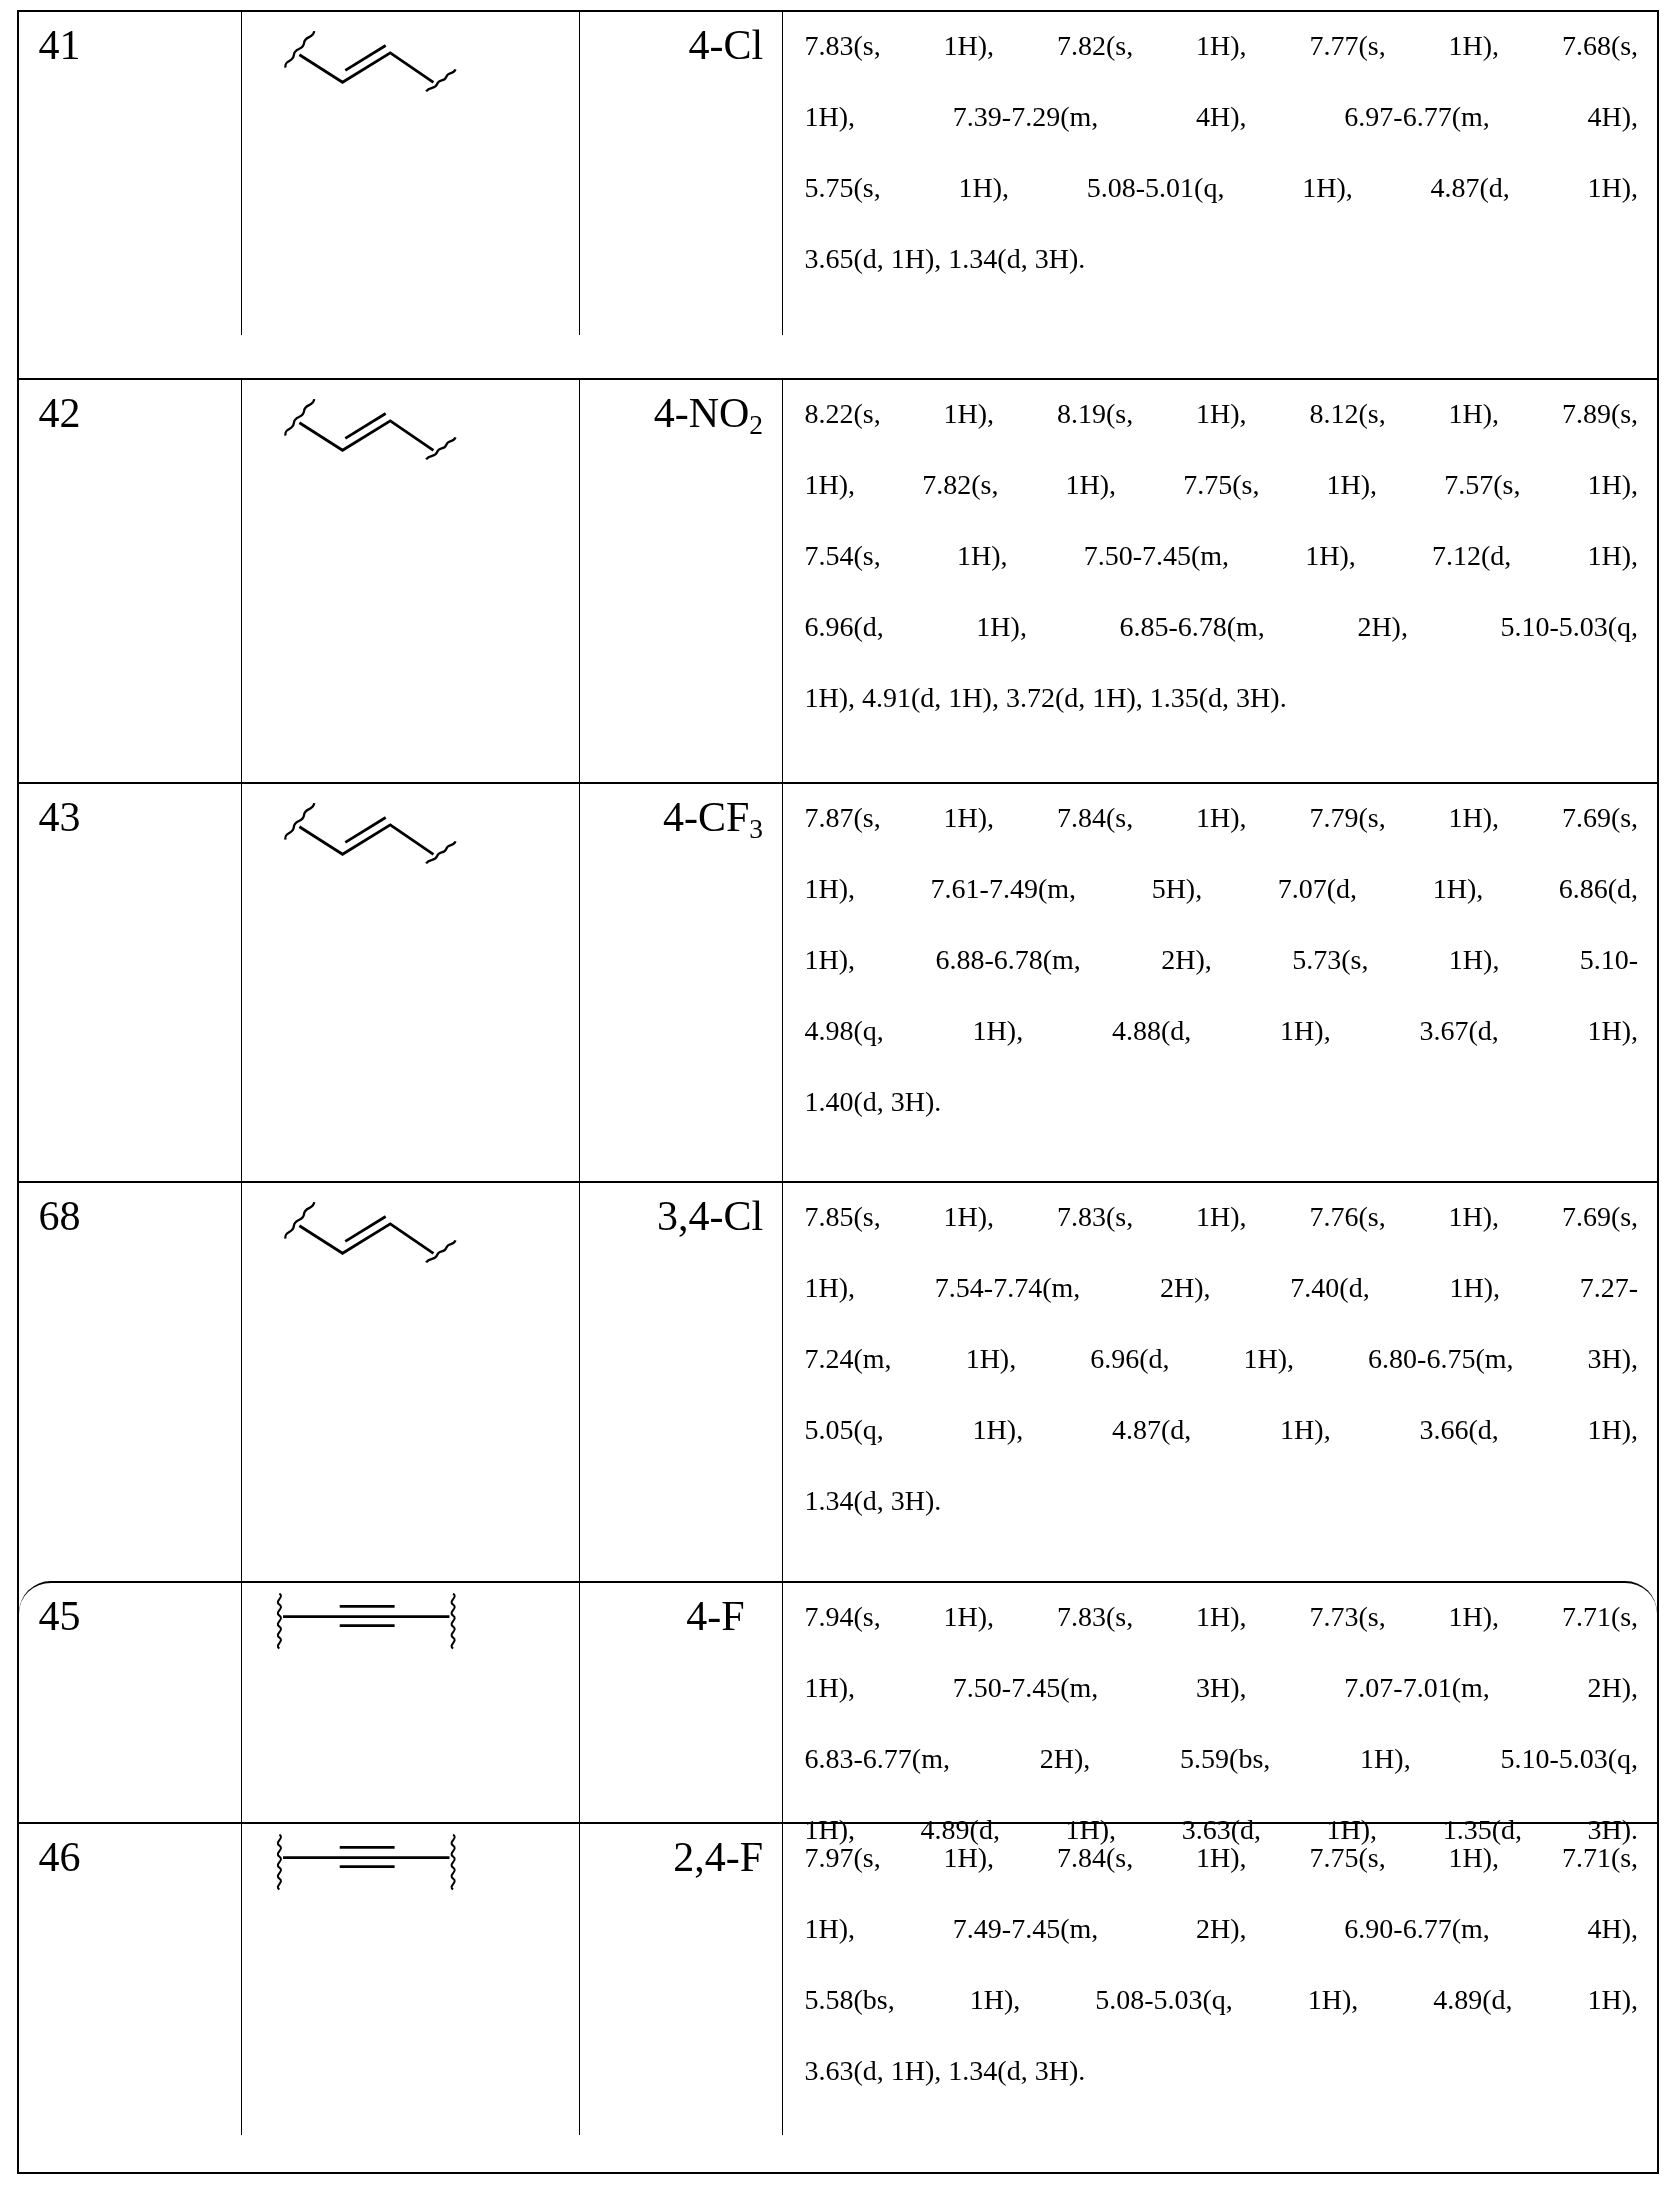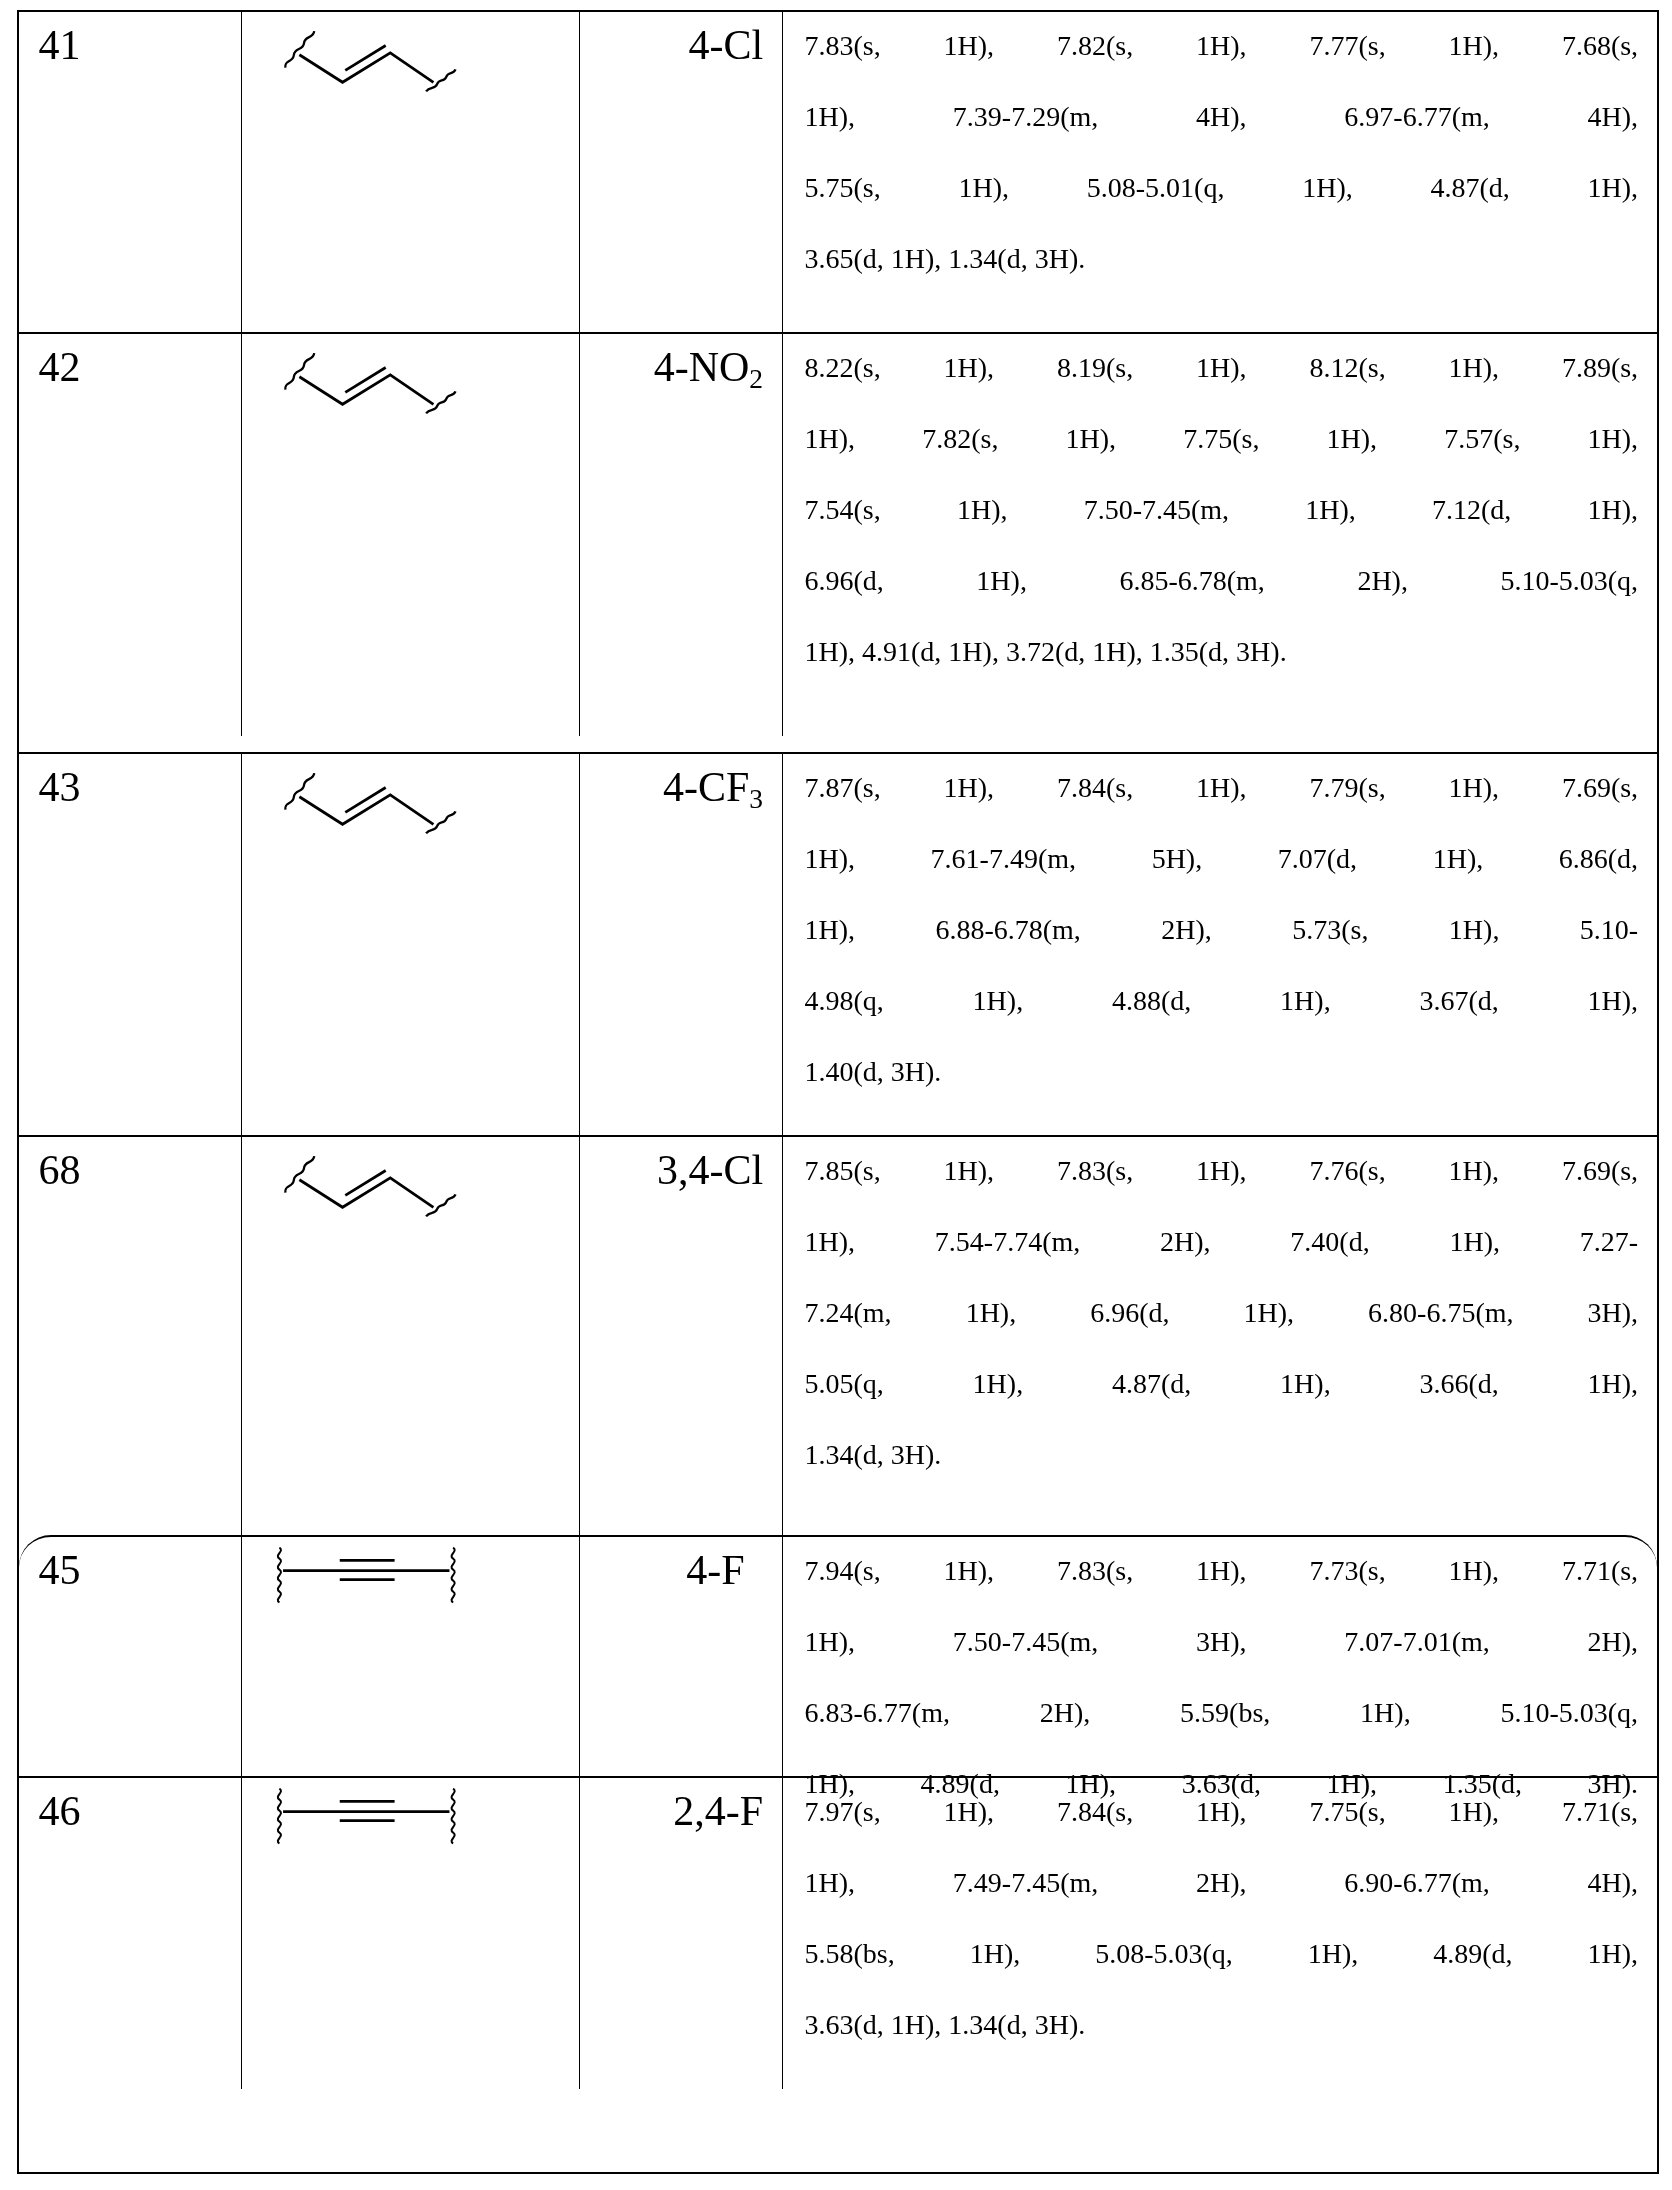--- a/index.html
+++ b/index.html
@@ -1,21 +1,21 @@
 <!DOCTYPE html>
 <html style="font-size:14.7px"><head>
 <meta charset="utf-8">
 <style>
   html, body { margin: 0; padding: 0; background: #ffffff; }
   body { width: 1672px; height: 2190px; position: relative; overflow: hidden;
          font-family: "Liberation Serif", "DejaVu Serif", serif; color: #000; }
   .tbl { position: absolute; left: 16.5px; top: 10px; width: 1642px; height: 2164px;
          border: 2.8px solid #000; box-sizing: border-box; }
   .row { position: absolute; left: 0; width: 100%; box-sizing: border-box; }
-  .row + .row { border-top: 2.8px solid #000; }
+  .row + .row { border-top: 2.8px solid #000; margin-top: 46px; }
   .cell { position: absolute; top: 0; bottom: 0; box-sizing: border-box; }
   .c-id { left: 0; width: 223px; border-right: 1.8px solid #000; padding-left: 40px; }
   .c-struct { left: 223px; width: 338px; border-right: 1.8px solid #000; }
   .c-sub { left: 561px; width: 203px; border-right: 1.8px solid #000; }
   .c-nmr { left: 764px; right: 0; }
   .id-text { position: absolute; left: 20px; top: 5.5px; font-size: 42px; line-height: 55px; }
   .sub-text { position: absolute; left: 0; right: 18.4px; top: 5.5px; font-size: 42px;
               line-height: 55px; text-align: right; }
   .sub-text sub { font-size: 27.5px; vertical-align: -7.3px; line-height: 0; }
   .nmr { position: absolute; left: 22px; right: 18.4px; top: 5.5px; font-size: 28px; }
@@ -73,21 +73,21 @@
       <div class="nmr">
         <span class="ln">8.22(s, 1H), 8.19(s, 1H), 8.12(s, 1H), 7.89(s,</span>
         <span class="ln">1H), 7.82(s, 1H), 7.75(s, 1H), 7.57(s, 1H),</span>
         <span class="ln">7.54(s, 1H), 7.50-7.45(m, 1H), 7.12(d, 1H),</span>
         <span class="ln">6.96(d, 1H), 6.85-6.78(m, 2H), 5.10-5.03(q,</span>
         <span class="ln last">1H), 4.91(d, 1H), 3.72(d, 1H), 1.35(d, 3H).</span>
       </div>
     </div>
   </div>
 
-  <div class="row" style="top:740px; height:469px;">
+  <div class="row" style="top:724px; height:469px;">
     <div class="cell c-id">
       <span class="id-text">43</span>
     </div>
     <div class="cell c-struct">
       <svg class="struct" width="184" height="101" viewBox="0 0 200 110">
         <path d="M22 46 c-4 -8 6 -8 4 -16 c-2 -8 8 -8 6 -16 c-2 -8 8 -8 6 -16" fill="none" stroke="#000" stroke-width="2.5" transform="translate(-10,10) rotate(20,25,30)"></path>
         <polyline points="22,40 69,70 121,38 168,70" fill="none" stroke="#000" stroke-width="3"></polyline>
         <line x1="72" y1="57" x2="116" y2="30" stroke="#000" stroke-width="3"></line>
         <path d="M160 80 c4 -6 10 -2 12 -8 c2 -6 8 -2 10 -8 c2 -6 8 -2 10 -8" fill="none" stroke="#000" stroke-width="2.5"></path>
       </svg>

